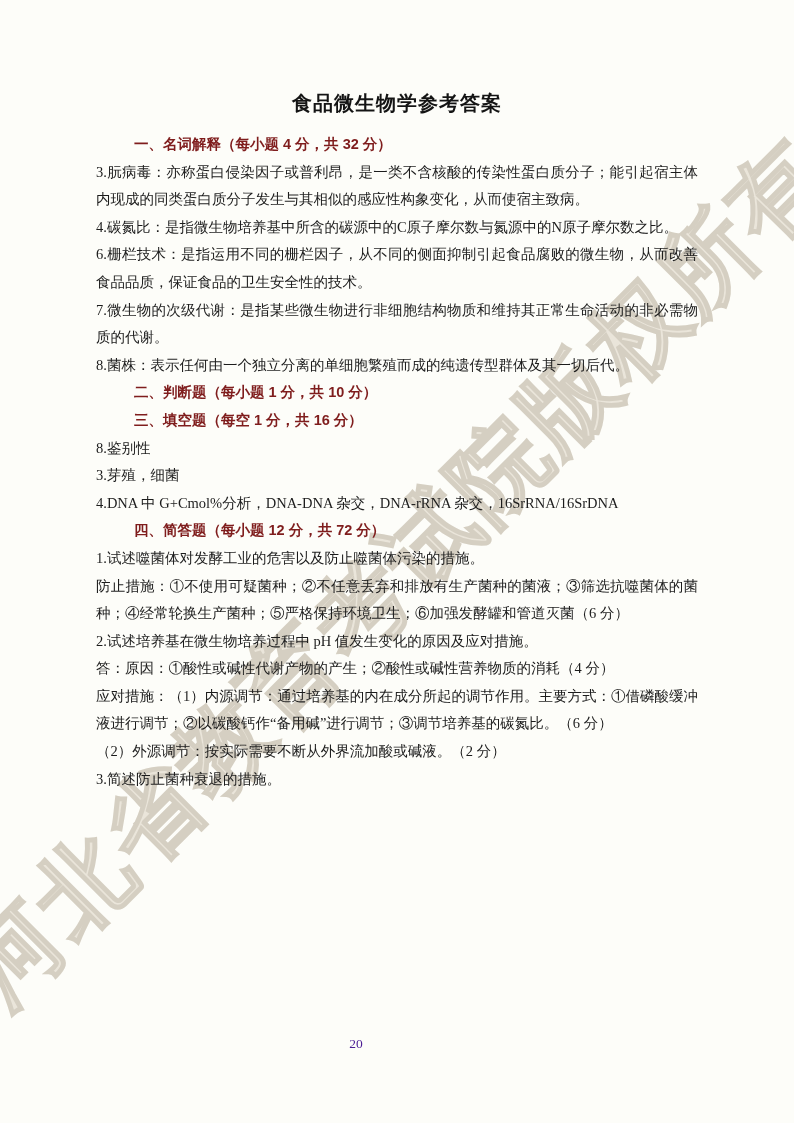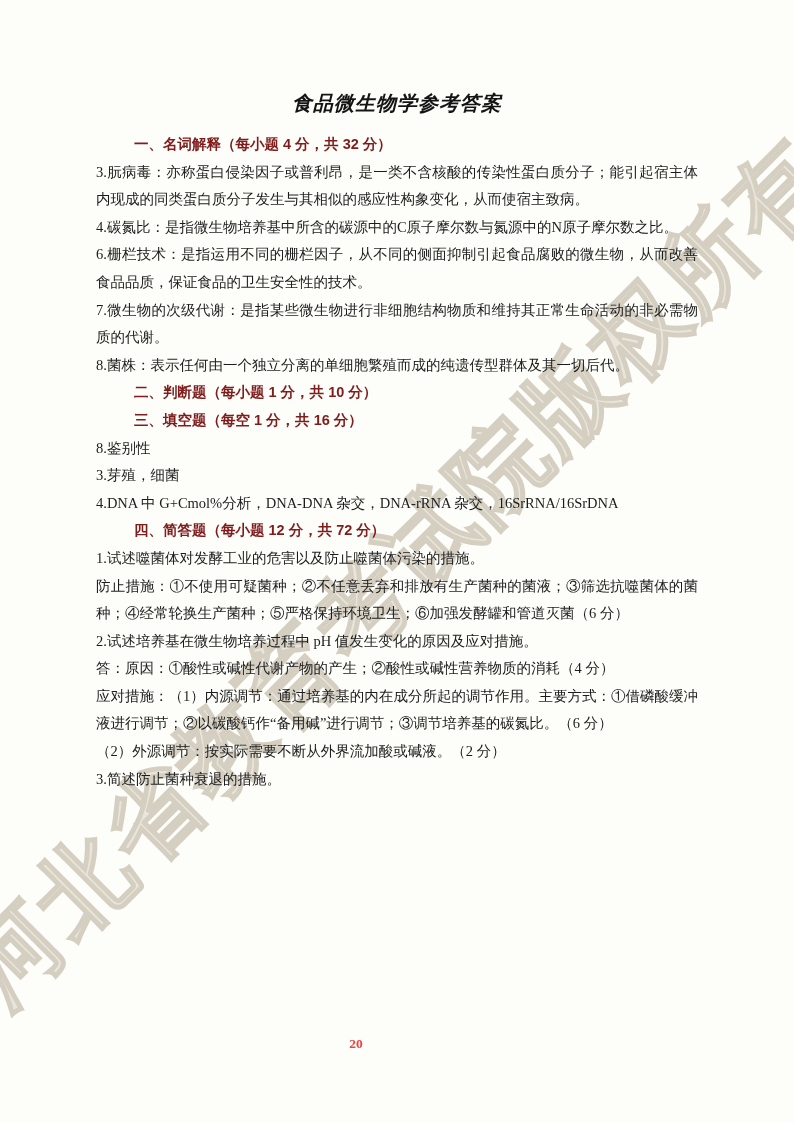--- a/index.html
+++ b/index.html
@@ -44,21 +44,20 @@
   }
   .doc-title {
     font-family: "Liberation Sans", "DejaVu Sans", sans-serif;
     font-weight: bold;
     font-size: 20px;
     line-height: 26px;
     text-align: center;
     color: #141414;
     margin: 0 0 15px 0;
     letter-spacing: 1px;
-    font-style: italic;
   }
   .doc-body p {
     margin: 0;
     font-size: 14.5px;
     line-height: 27.6px;
     text-align: justify;
     text-justify: inter-ideograph;
     word-break: break-all;
   }
   .doc-body p.heading {
@@ -68,23 +67,22 @@
     text-align: left;
     margin-left: 38px;
   }
   .page-number {
     position: absolute;
     left: 0;
     width: 712px;
     top: 1036px;
     text-align: center;
     font-size: 13.5px;
-    color: #ef4444;
+    color: #4c1d95;
     z-index: 1;
-    font-weight: bold;
   }
 </style>
 </head>
 <body>
 
 <div class="page">
   <div class="watermark">河北省教育考试院版权所有</div>
 
   <div class="content">
     <h1 class="doc-title">食品微生物学参考答案</h1>

